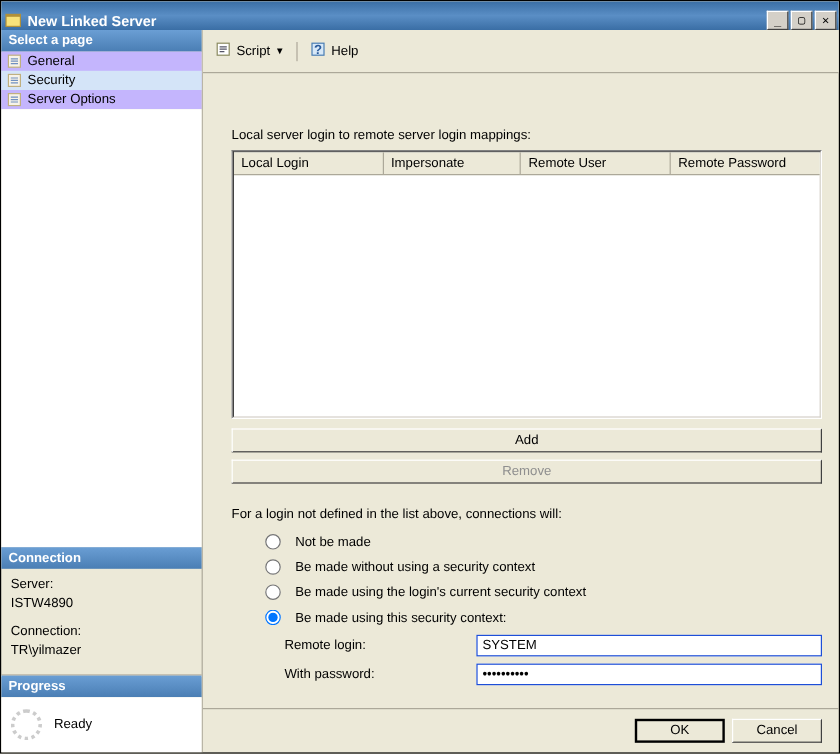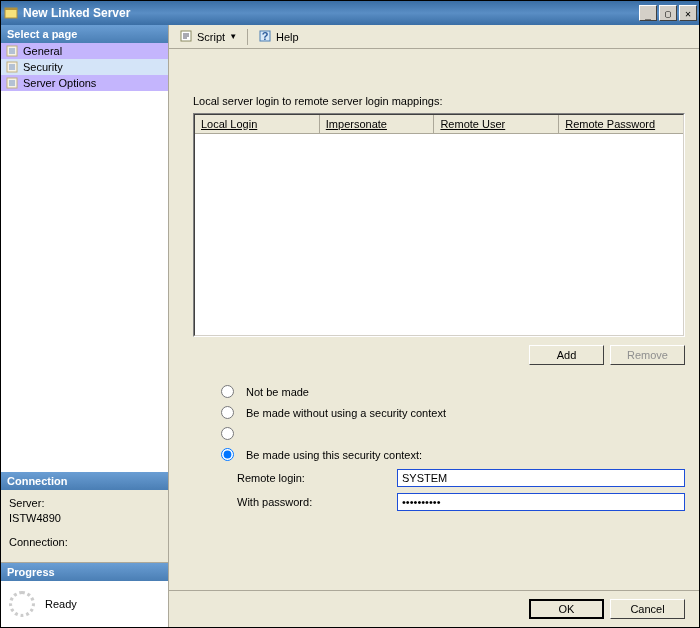--- a/index.html
+++ b/index.html
@@ -1,46 +1,46 @@
 <!DOCTYPE html>
 <html><head>
 <meta charset="utf-8">
 <style>
 * { box-sizing: border-box; margin: 0; padding: 0; font-family: Tahoma, sans-serif; font-size: 11px; }
 body { background: #ece9d8; width: 700px; height: 628px; overflow: hidden; border: 1px solid #000; }
-.titlebar { height: 24px; background: linear-gradient(to bottom, #3a6ea5, #5a8ec5, #3a6ea5); display: flex; align-items: center; padding: 0 2px; color: white; }
+.titlebar { height: 24px; background: linear-gradient(to bottom, #3a6ea5, #5a8ec5, #3a6ea5); display: flex; align-items: flex-end; padding: 0 2px; color: white; }
 .titlebar-icon { width: 16px; height: 16px; margin-right: 4px; display: flex; align-items: center; justify-content: center; }
 .titlebar-title { flex: 1; font-weight: bold; font-size: 12px; }
 .win-controls { display: flex; gap: 2px; }
 .win-btn { width: 18px; height: 16px; background: #d4d0c8; border: 1px solid #fff; border-right-color: #404040; border-bottom-color: #404040; display: flex; align-items: center; justify-content: center; cursor: pointer; font-size: 10px; font-family: monospace; color: #000; }
 .main { display: flex; height: calc(100% - 24px); }
 .leftpane { width: 168px; display: flex; flex-direction: column; border-right: 1px solid #aca899; }
 .section-hdr { background: linear-gradient(to bottom, #6a9ed4, #4a7eb4); color: white; font-weight: bold; padding: 3px 6px; font-size: 11px; }
 .page-list { background: #c4b5fd; flex: 0 0 auto; }
 .page-item { display: flex; align-items: center; padding: 1px 4px; gap: 4px; cursor: pointer; }
 .page-item.selected { background: #d4e4f8; }
 .page-icon { width: 14px; height: 14px; display: inline-flex; align-items: center; justify-content: center; }
 .spacer-fill { flex: 1; background: #fff; }
 .conn-section { padding: 6px 8px; font-size: 11px; line-height: 1.4; }
 .conn-section a { color: #0000cc; text-decoration: underline; cursor: pointer; }
 .conn-link-row { display: flex; align-items: center; gap: 6px; margin-top: 8px; }
 .progress-section { padding: 10px 8px; display: flex; align-items: center; gap: 10px; background: #fff; }
 .spinner { width: 26px; height: 26px; border-radius: 50%; border: 3px dotted #ccc; }
 .rightpane { flex: 1; display: flex; flex-direction: column; }
-.toolbar { height: 24px; background: #ece9d8; border-bottom: 1px solid #aca899; display: flex; align-items: center; padding: 0 6px; gap: 4px; }
+.toolbar { height: 36px; background: #ece9d8; border-bottom: 1px solid #aca899; display: flex; align-items: center; padding: 0 6px; gap: 4px; }
 .tool-btn { display: flex; align-items: center; gap: 4px; padding: 2px 4px; cursor: pointer; }
 .tool-sep { width: 1px; height: 16px; background: #aca899; margin: 0 2px; }
 .content { flex: 1; padding: 18px 14px 8px 24px; position: relative; }
 .lbl { margin-bottom: 4px; }
 .grid { background: #fff; border: 1px solid #808080; border-right-color: #fff; border-bottom-color: #fff; height: 224px; }
-.grid-inner { border: 1px solid #404040; border-right-color: #d4d0c8; border-bottom-color: #d4d0c8; height: 100%; text-decoration: underline; }
+.grid-inner { border: 1px solid #404040; border-right-color: #d4d0c8; border-bottom-color: #d4d0c8; height: 100%; }
 .grid-head { display: flex; background: #ece9d8; border-bottom: 1px solid #aca899; }
 .grid-col { padding: 3px 6px; border-right: 1px solid #aca899; flex: 1; }
 .grid-col:last-child { border-right: none; }
-.btn-row { display: flex; justify-content: flex-end; gap: 6px; margin-top: 8px; }
+.btn-row { display: flex; justify-content: flex-end; gap: 6px; margin-top: 8px; flex-direction: column; }
 .btn { min-width: 75px; padding: 3px 10px; background: #ece9d8; border: 1px solid #fff; border-right-color: #404040; border-bottom-color: #404040; cursor: pointer; text-align: center; }
 .btn.disabled { color: #8f8f8f; cursor: default; }
 .radio-group { margin-top: 20px; }
 .radio-label { margin-bottom: 10px; }
 .radio-row { display: flex; align-items: center; gap: 8px; margin-bottom: 8px; margin-left: 28px; }
 .radio-row input[type=radio] { margin-right: 4px; }
 .cred-row { display: flex; align-items: center; margin-left: 44px; margin-bottom: 6px; }
 .cred-row .cl { width: 160px; }
 .cred-row input[type=text], .cred-row input[type=password] { flex: 1; border: 1px solid #1d4ed8; padding: 2px 4px; background: #fff; font-size: 11px; }
 .bottom-btns { display: flex; justify-content: flex-end; gap: 6px; padding: 8px 14px; border-top: 1px solid #aca899; }
@@ -103,20 +103,21 @@
         <span>Server Options</span>
       </div>
     </div>
     <div class="spacer-fill"></div>
     <div class="section-hdr">Connection</div>
     <div class="conn-section">
       <div>Server:</div>
       <div>ISTW4890</div>
       <div style="height:8px"></div>
       <div>Connection:</div>
+      <div>TR\yilmazer</div>
     </div>
     <div class="divider-h"></div>
     <div class="section-hdr">Progress</div>
     <div class="progress-section">
       <div class="spinner"></div>
       <span>Ready</span>
     </div>
   </div>
 
   <div class="rightpane">
@@ -152,30 +153,32 @@
             <div class="grid-col" style="flex:1.1">Remote Password</div>
           </div>
         </div>
       </div>
       <div class="btn-row">
         <div class="btn">Add</div>
         <div class="btn disabled">Remove</div>
       </div>
 
       <div class="radio-group">
+        <div class="radio-label">For a login not defined in the list above, connections will:</div>
         <div class="radio-row">
           <input type="radio" name="conn" style="">
           <span>Not be made</span>
         </div>
         <div class="radio-row">
           <input type="radio" name="conn" style="">
           <span>Be made without using a security context</span>
         </div>
         <div class="radio-row">
           <input type="radio" name="conn" style="">
+          <span>Be made using the login's current security context</span>
         </div>
         <div class="radio-row">
           <input type="radio" name="conn" checked="" style="">
           <span>Be made using this security context:</span>
         </div>
         <div class="cred-row">
           <span class="cl">Remote login:</span>
           <input type="text" value="SYSTEM" style="">
         </div>
         <div class="cred-row">

